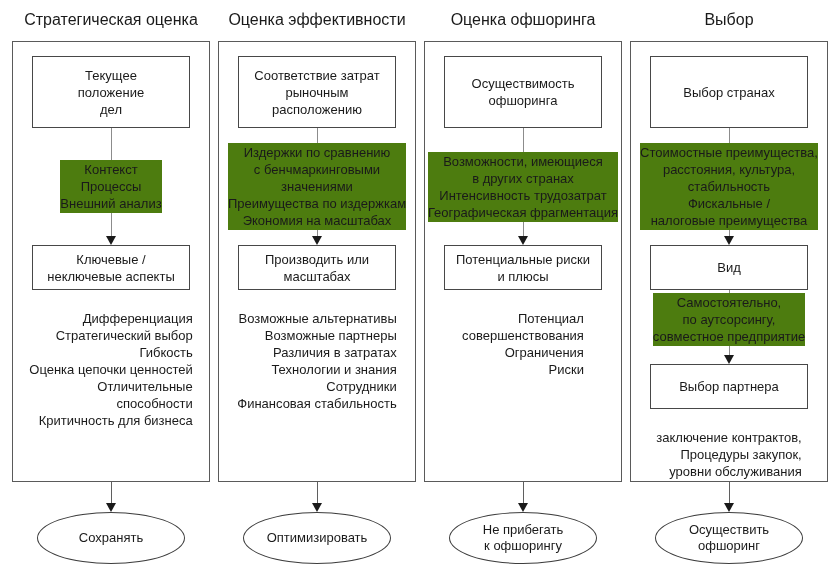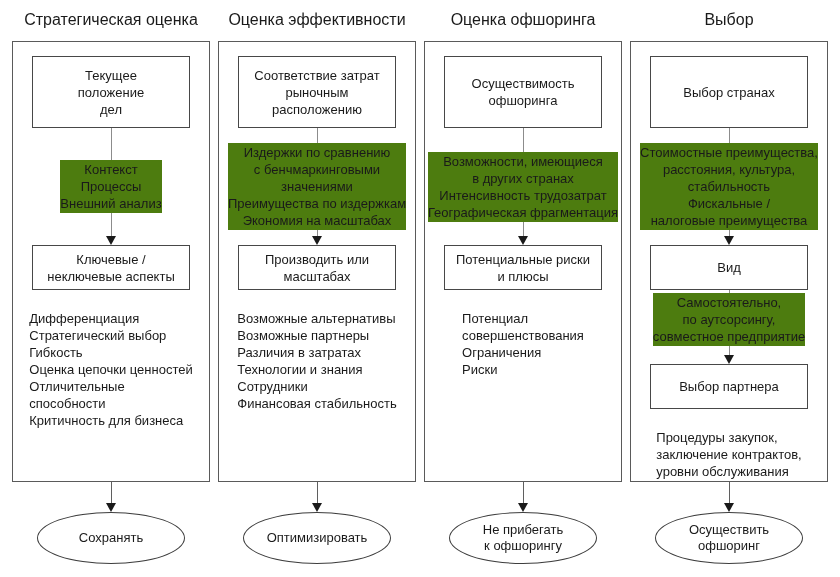--- a/index.html
+++ b/index.html
@@ -100,21 +100,21 @@
     bottom: 0;
     left: 50%;
     transform: translateX(-50%);
     width: 0; height: 0;
     border-left: 5px solid transparent;
     border-right: 5px solid transparent;
     border-top: 9px solid #1a1a1a;
   }
   .text-list {
     margin-top: 20px;
-    text-align: left;
+    text-align: right;
     font-size: 13px;
     line-height: 17px;
     white-space: nowrap;
   }
   .down-arrow {
     position: relative;
     width: 14px;
     height: 30px;
     flex-shrink: 0;
   }
@@ -282,22 +282,22 @@
             <div>Самостоятельно,</div>
             <div>по аутсорсингу,</div>
             <div>совместное предприятие</div>
           </div>
           <div class="arrowhead"></div>
         </div>
         <div class="node-box">
           <div>Выбор партнера</div>
         </div>
         <div class="text-list">
+          <div>заключение контрактов,</div>
           <div>Процедуры закупок,</div>
-          <div>заключение контрактов,</div>
           <div>уровни обслуживания</div>
         </div>
       </div>
       <div class="down-arrow">
         <div class="vline"></div>
         <div class="arrowhead"></div>
       </div>
       <div class="ellipse">
         <div>Осуществить</div>
         <div>офшоринг</div>

